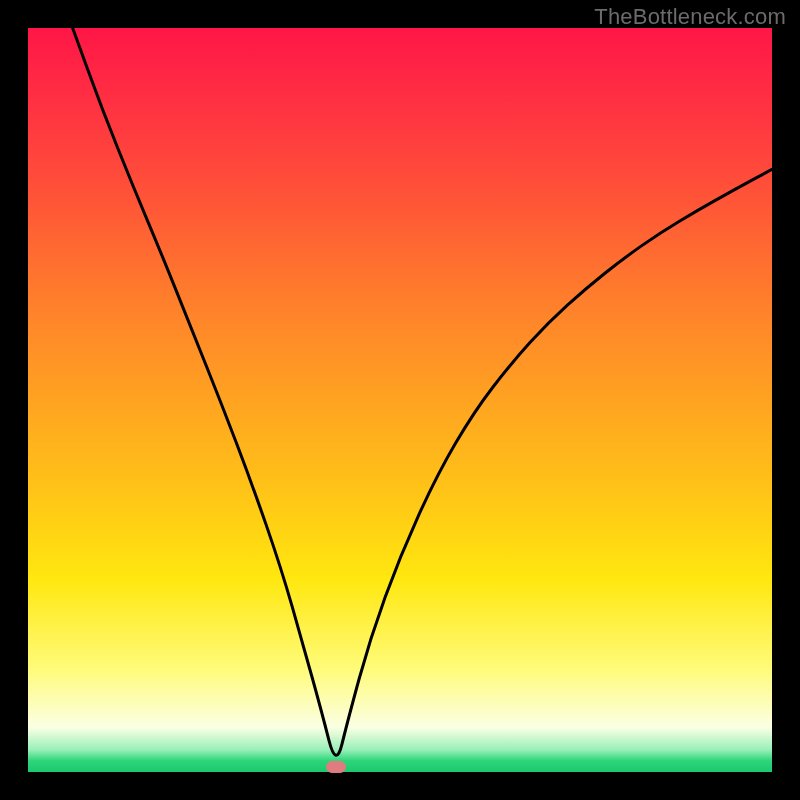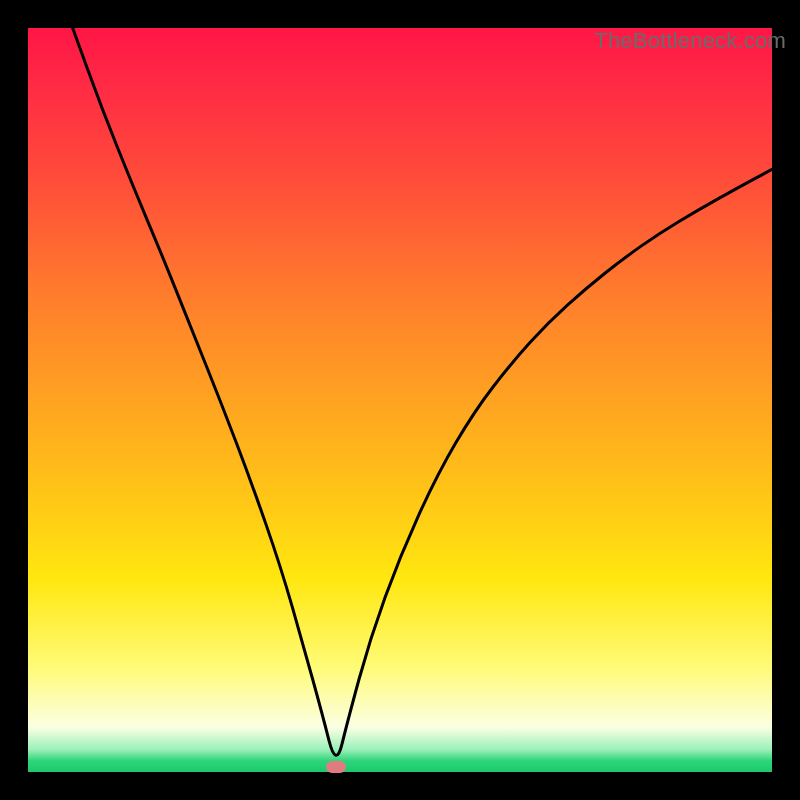--- a/index.html
+++ b/index.html
@@ -19,21 +19,20 @@
   }
   .watermark {
     position: absolute;
     top: 4px;
     right: 14px;
     color: #6b6b6b;
     font-size: 22px;
     letter-spacing: 0.2px;
     z-index: 5;
     font-weight: 500;
-    margin-top: 24px;
   }
   .plot {
     position: absolute;
     left: 28px;
     top: 28px;
     width: 744px;
     height: 744px;
     
     background: linear-gradient(
       to bottom,

